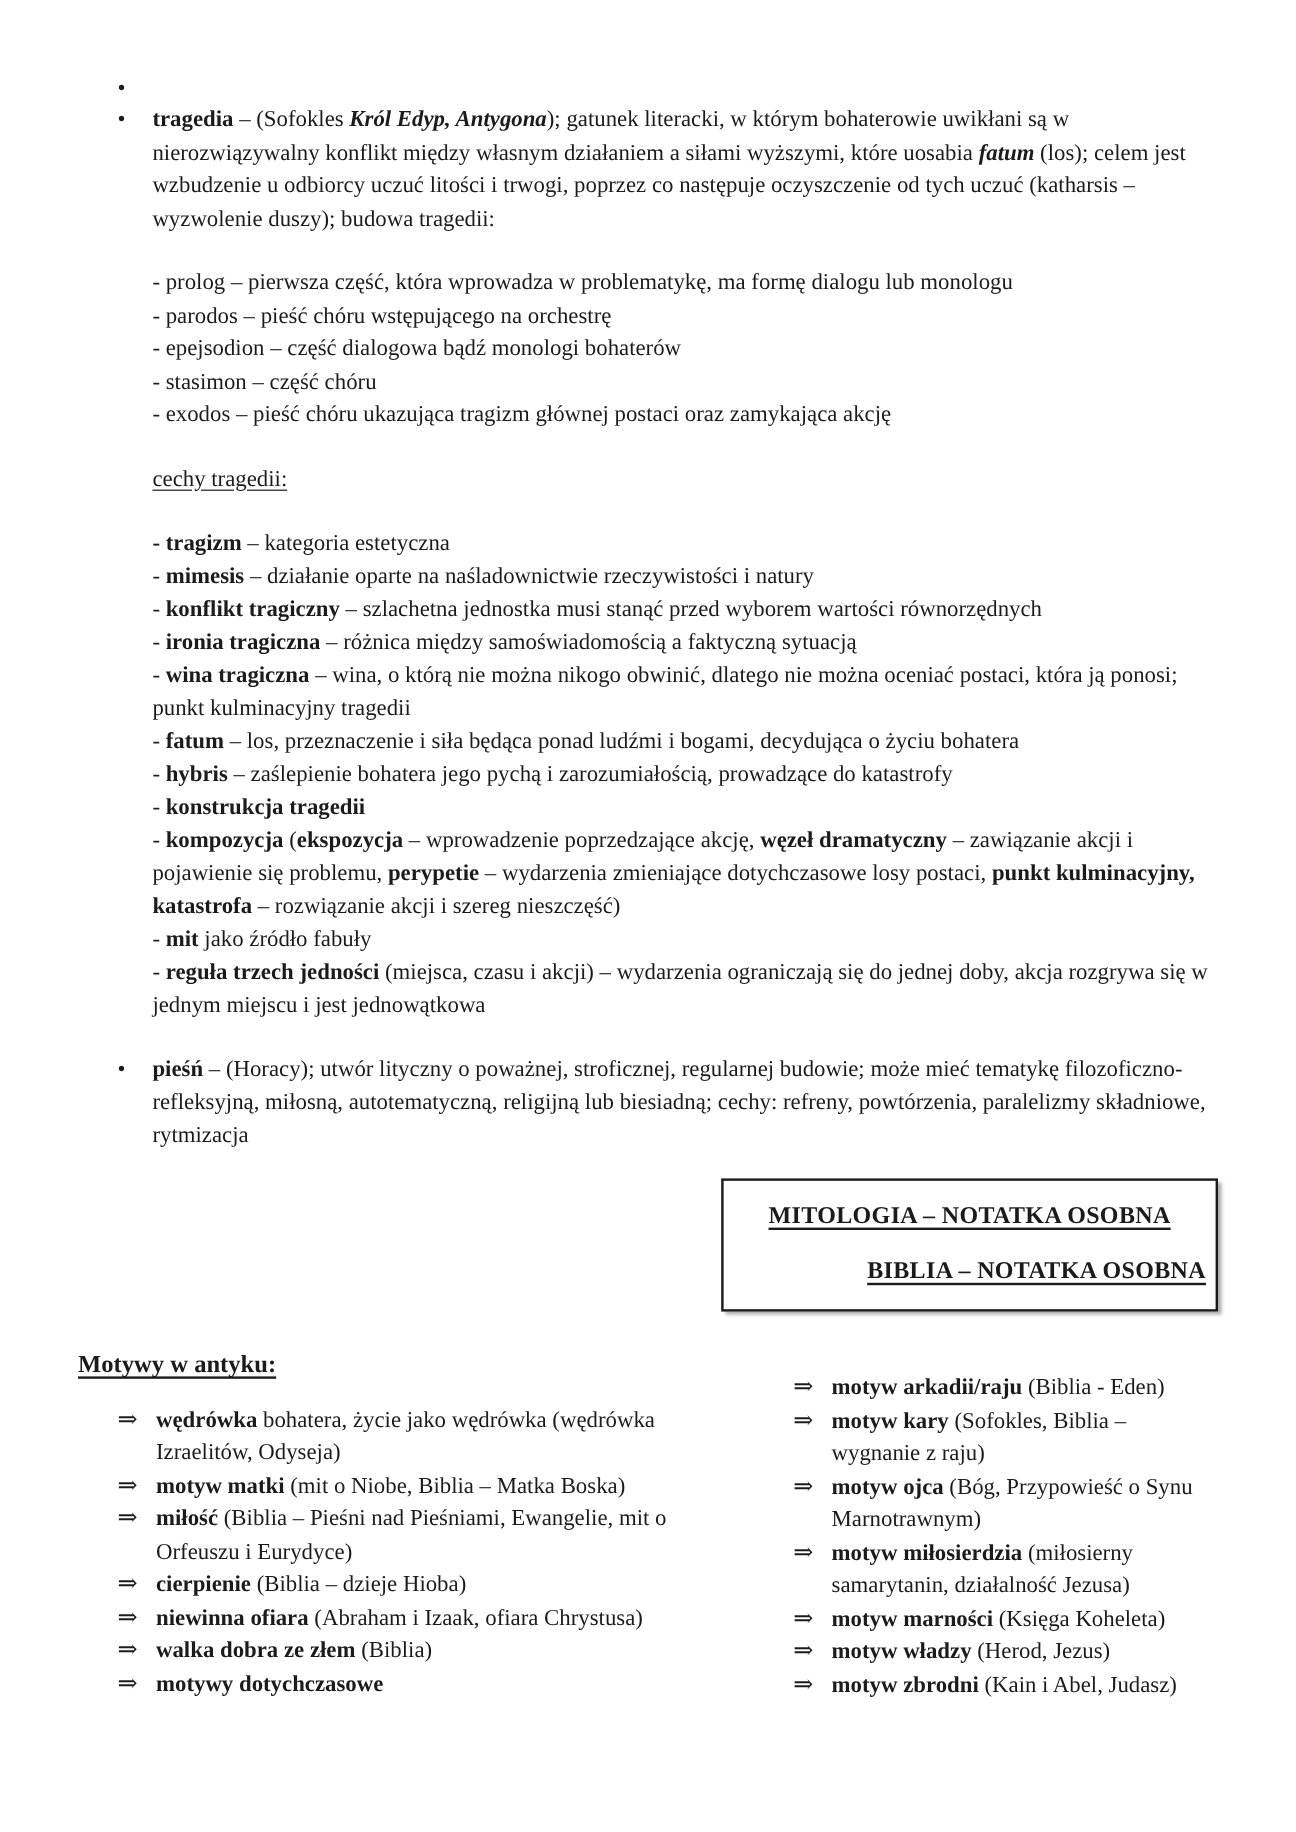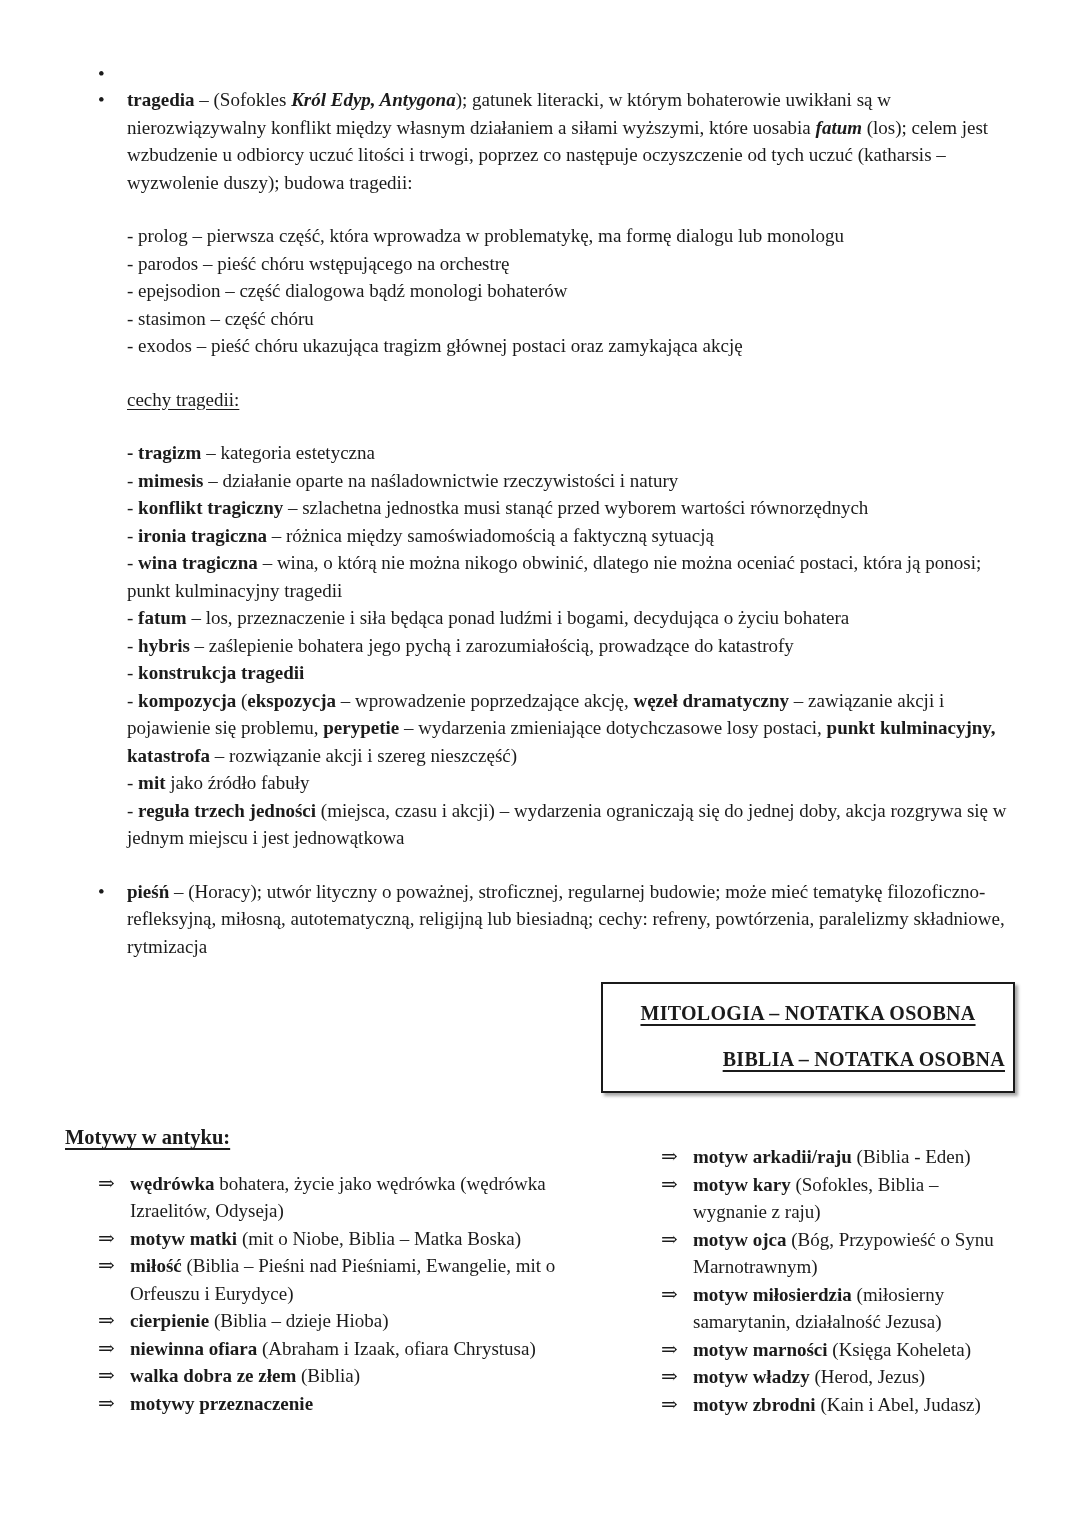--- a/index.html
+++ b/index.html
@@ -195,21 +195,21 @@
         <div class="arrow-item">
           <span class="arrow-glyph">⇒</span>
           <span class="motif-lead">niewinna ofiara</span><span> (Abraham i Izaak, ofiara Chrystusa)</span>
         </div>
         <div class="arrow-item">
           <span class="arrow-glyph">⇒</span>
           <span class="motif-lead">walka dobra ze złem</span><span> (Biblia)</span>
         </div>
         <div class="arrow-item">
           <span class="arrow-glyph">⇒</span>
-          <span class="motif-lead">motywy przeznaczenie</span><span></span>
+          <span class="motif-lead">motywy dotychczasowe</span><span></span>
         </div>
       </div>
     </div>
 
     <div class="col-right">
       <div class="arrow-list">
         <div class="arrow-item">
           <span class="arrow-glyph">⇒</span>
           <span class="motif-lead">motyw arkadii/raju</span><span> (Biblia - Eden)</span>
         </div>

